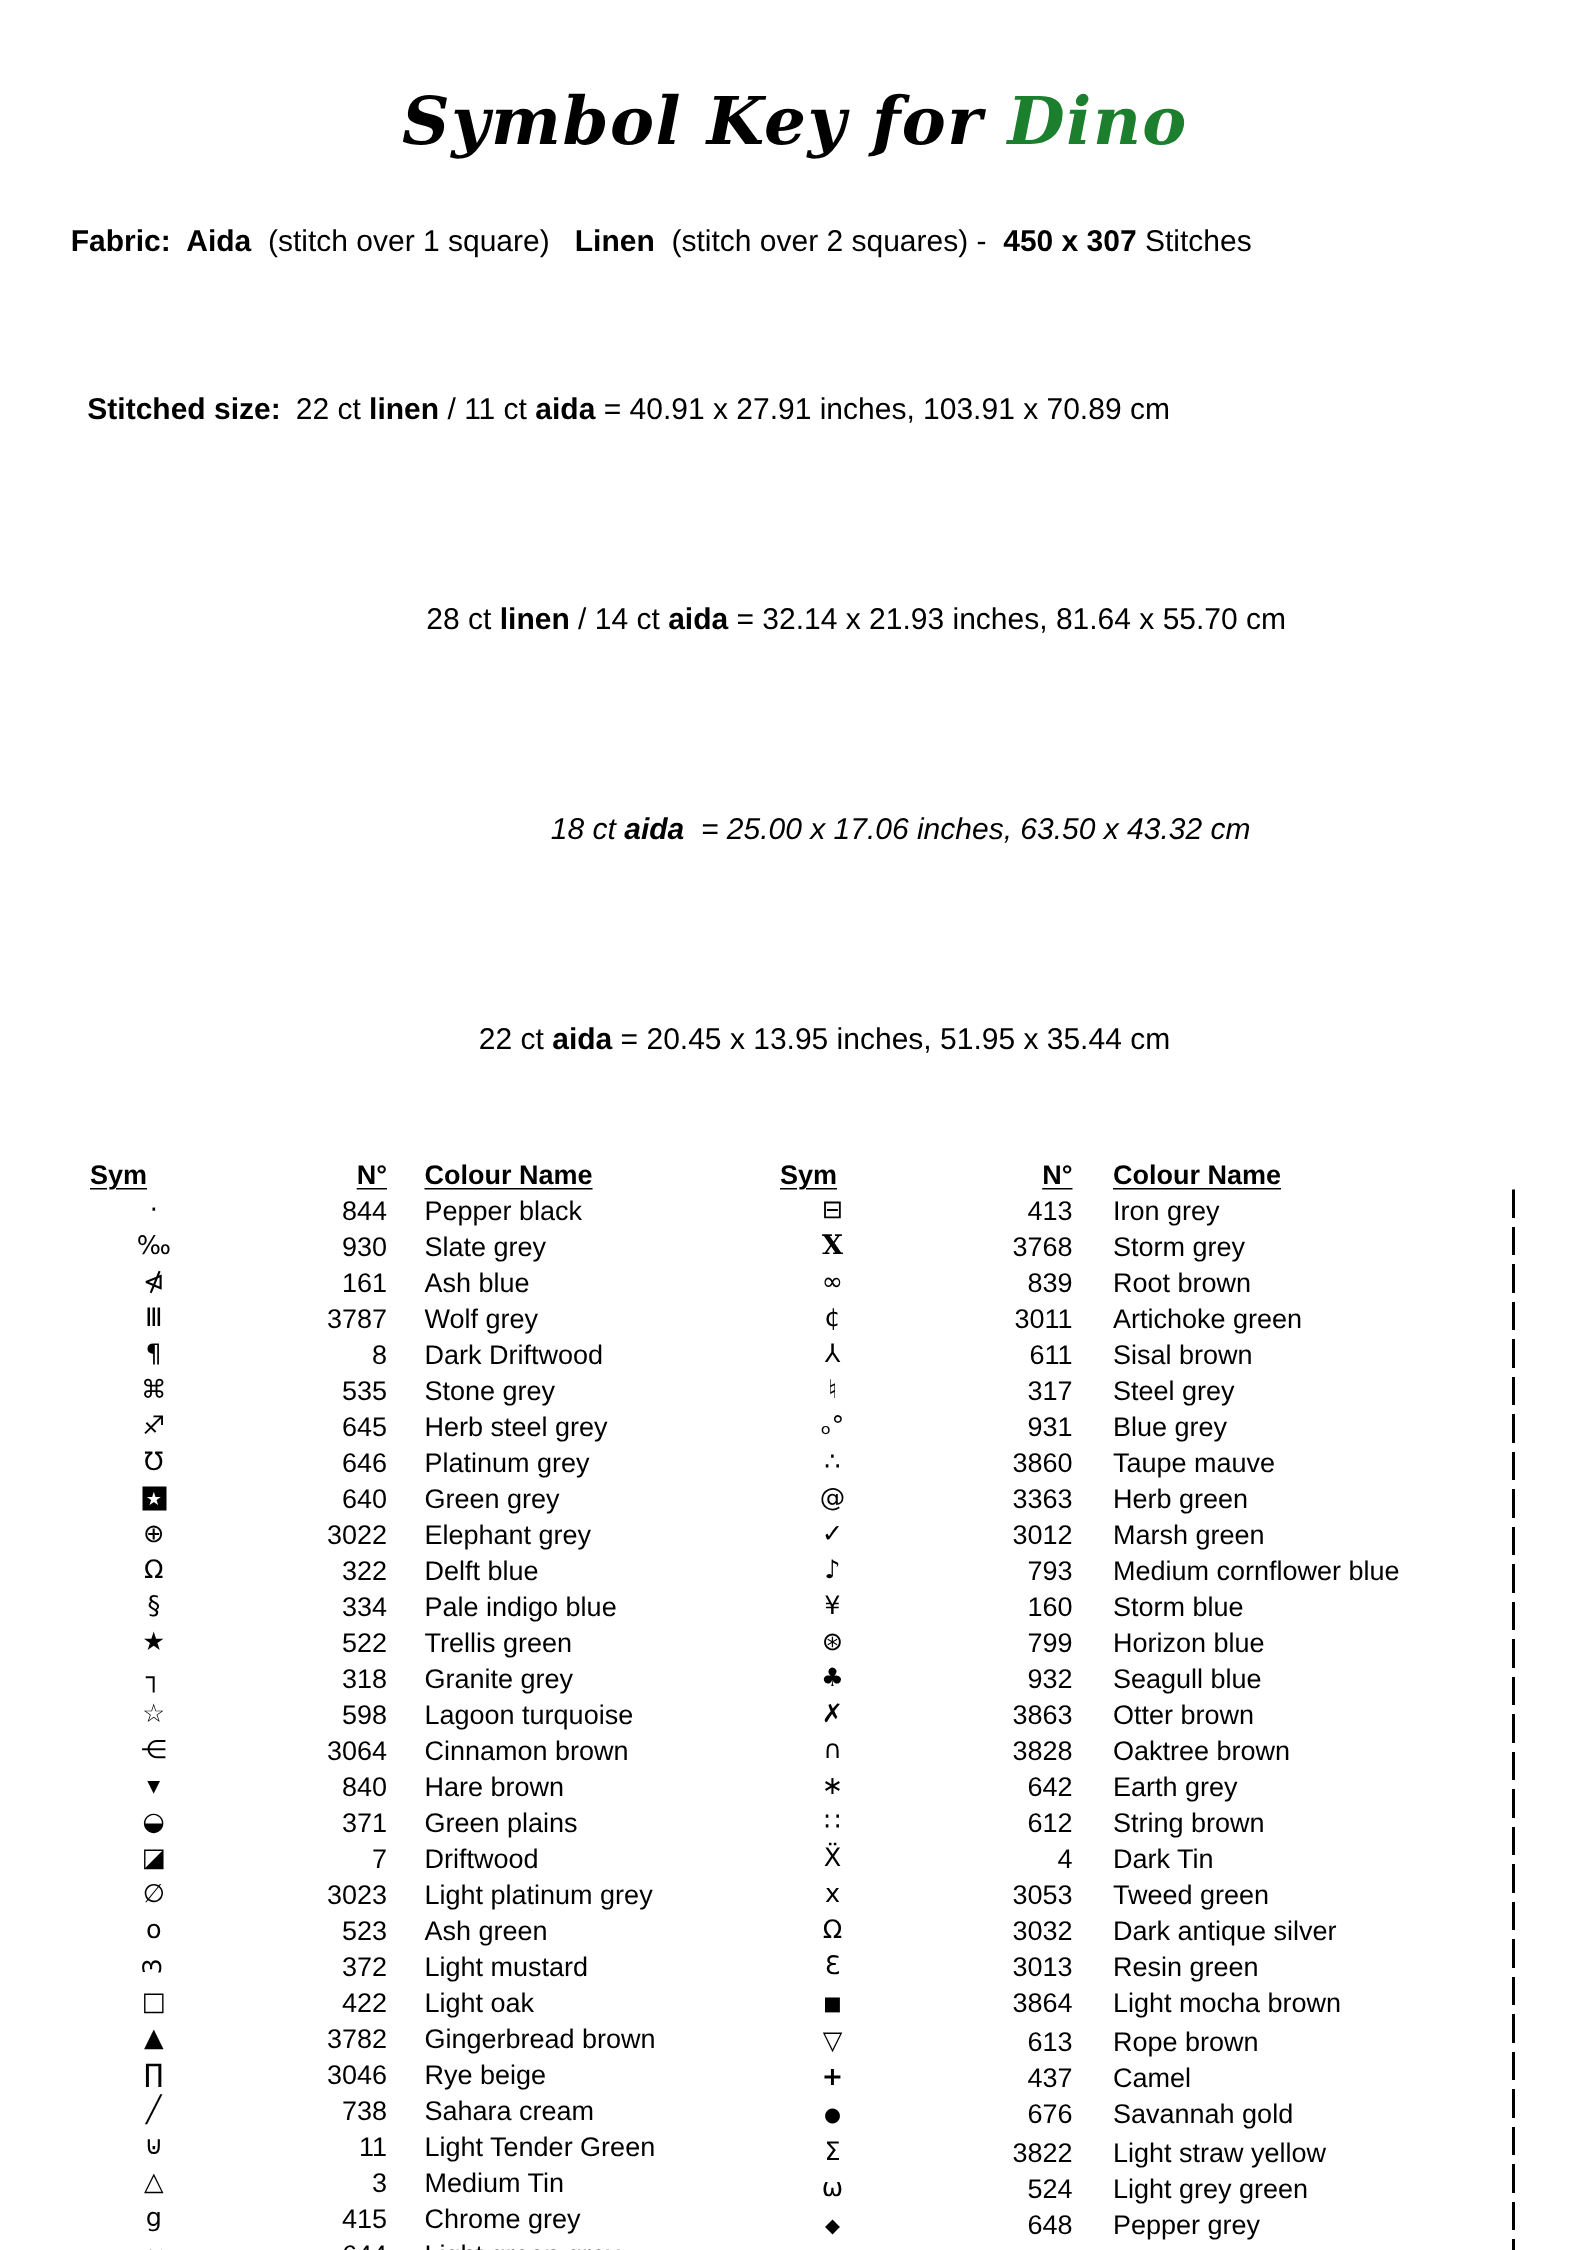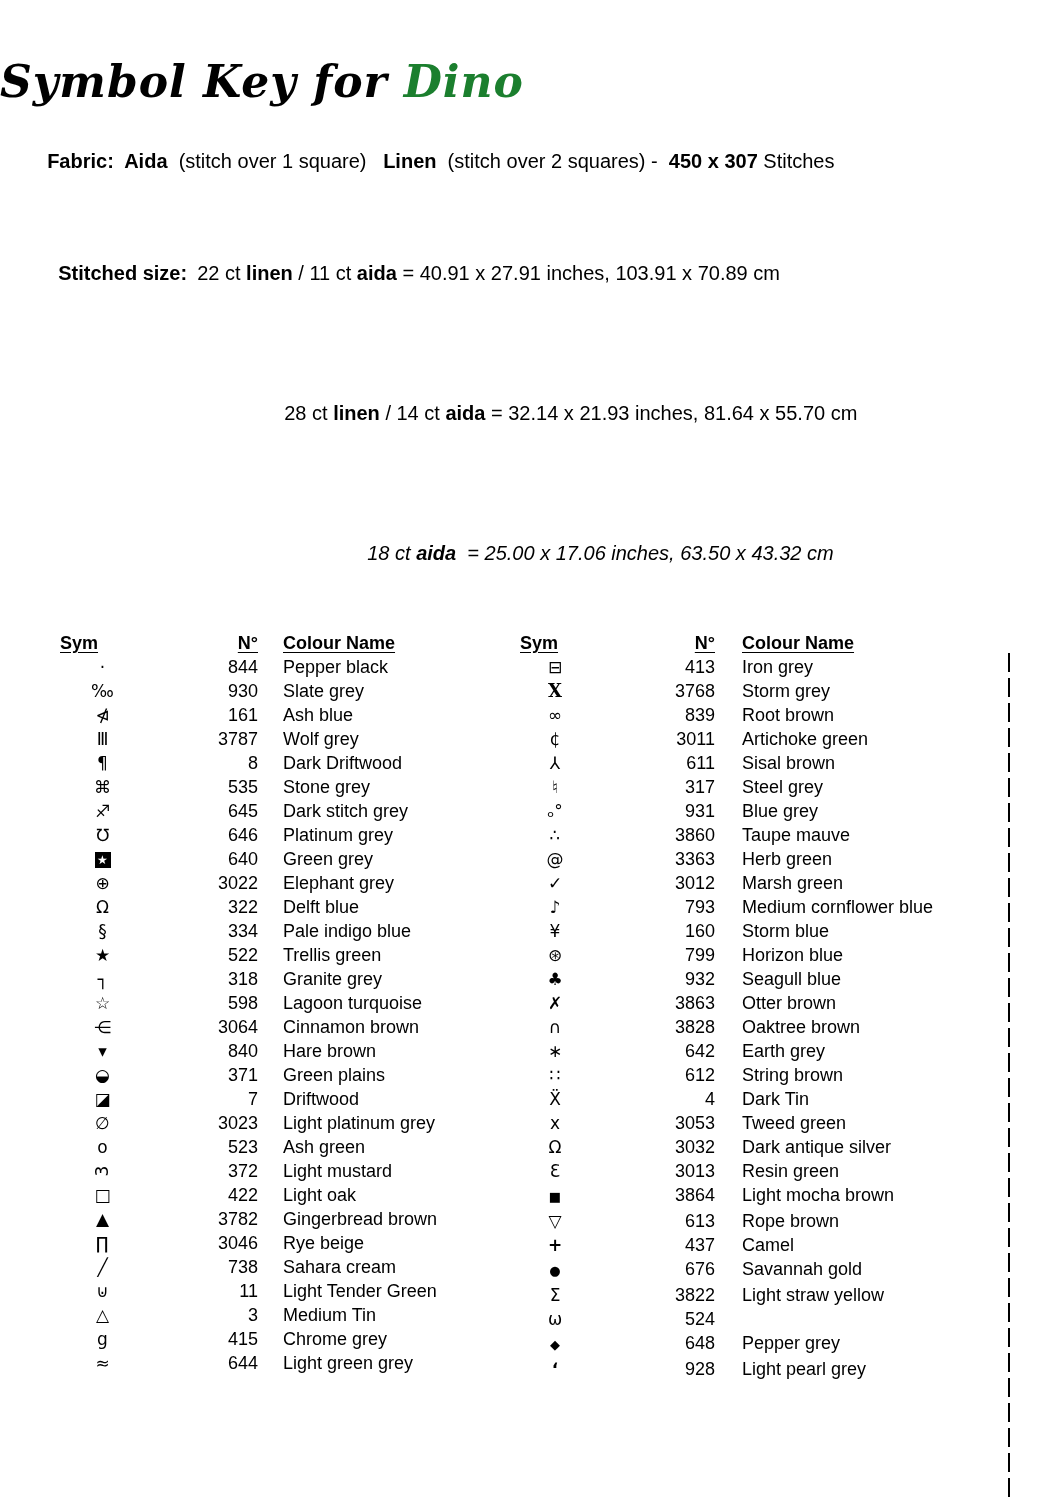--- a/index.html
+++ b/index.html
@@ -5,21 +5,21 @@
   :root{ --green:#1b7f2e; }
   *{ box-sizing:border-box; }
   html,body{ margin:0; padding:0; }
   body{
     width:1060px; height:1500px; background:#ffffff; color:#000;
     font-family:"Liberation Sans","DejaVu Sans",sans-serif;
     overflow:hidden;
   }
   
   .title{
-    text-align:left; padding-top:56px;
+    text-align:center; padding-top:56px;
     font-family:"DejaVu Serif","Liberation Serif",serif;
     font-style:italic; font-weight:bold; font-size:44px; letter-spacing:1px;
   }
   .title .green{ color:var(--green); margin-left:16px; }
   
   .info{ margin-left:36px; font-size:20px; line-height:28px; white-space:pre; }
   .fabric{ margin-top:12px; }
   .b{ font-weight:bold; }
   .stitched .content{ margin-left:10px; }
   .indent2{ margin-left:226px; }
@@ -68,20 +68,23 @@
 <div class="info stitched">
   <div>
     <span class="b">Stitched size:</span><span class="content"><span>22 ct </span><span class="b">linen</span><span> / 11 ct </span><span class="b">aida</span><span> = 40.91 x 27.91 inches, 103.91 x 70.89 cm</span></span>
   </div>
   <div class="indent2">
     <span>28 ct </span><span class="b">linen</span><span> / 14 ct </span><span class="b">aida</span><span> = 32.14 x 21.93 inches, 81.64 x 55.70 cm</span>
   </div>
   <div class="indent3">
     <span>18 ct </span><span class="b">aida</span><span>  = 25.00 x 17.06 inches, 63.50 x 43.32 cm</span>
   </div>
+  <div class="indent4">
+    <span>22 ct </span><span class="b">aida</span><span> = 20.45 x 13.95 inches, 51.95 x 35.44 cm</span>
+  </div>
 </div>
 
 <div class="tables">
   <div class="tcol tl">
     <div class="thead">
       <span class="h-sym">Sym</span>
       <span class="h-n">N°</span>
       <span class="h-name">Colour Name</span>
     </div>
     <div id="left-body">
@@ -111,21 +114,21 @@
           <span class="c-name">Dark Driftwood</span>
         </div>
         <div class="trow">
           <span class="c-sym"><span>⌘</span></span>
           <span class="c-n">535</span>
           <span class="c-name">Stone grey</span>
         </div>
         <div class="trow">
           <span class="c-sym"><span>♐</span></span>
           <span class="c-n">645</span>
-          <span class="c-name">Dark stitch grey</span>
+          <span class="c-name">Herb steel grey</span>
         </div>
         <div class="trow">
           <span class="c-sym"><span>℧</span></span>
           <span class="c-n">646</span>
           <span class="c-name">Platinum grey</span>
         </div>
         <div class="trow">
           <span class="c-sym"><span class="inv">★</span></span>
           <span class="c-n">640</span>
           <span class="c-name">Green grey</span>
@@ -375,20 +378,21 @@
           <span class="c-name">Savannah gold</span>
         </div>
         <div class="trow">
           <span class="c-sym"><span>Σ</span></span>
           <span class="c-n">3822</span>
           <span class="c-name">Light straw yellow</span>
         </div>
         <div class="trow">
           <span class="c-sym"><span>ω</span></span>
           <span class="c-n">524</span>
+          <span class="c-name">Light grey green</span>
         </div>
         <div class="trow">
           <span class="c-sym"><span class="sm">◆</span></span>
           <span class="c-n">648</span>
           <span class="c-name">Pepper grey</span>
         </div>
         <div class="trow">
           <span class="c-sym"><span class="bd">ʻ</span></span>
           <span class="c-n">928</span>
           <span class="c-name">Light pearl grey</span>

